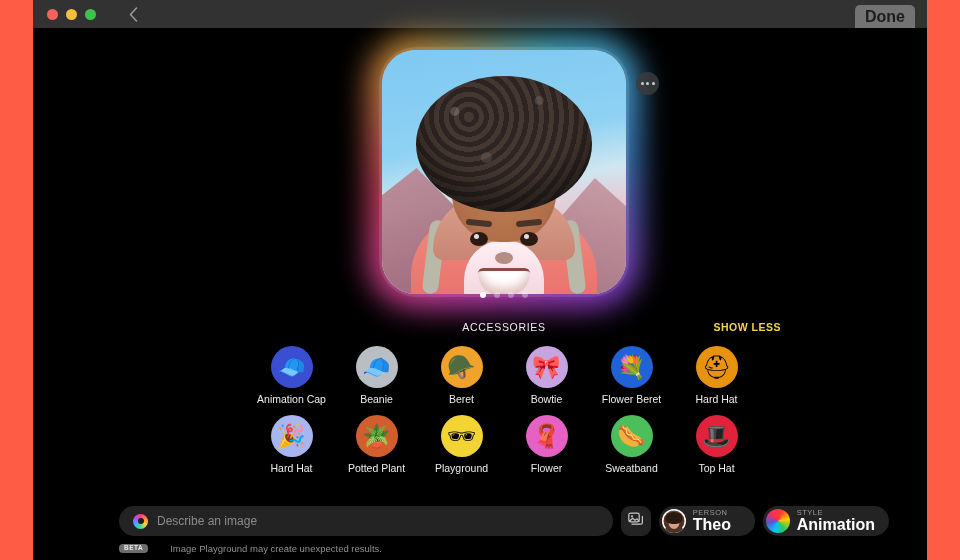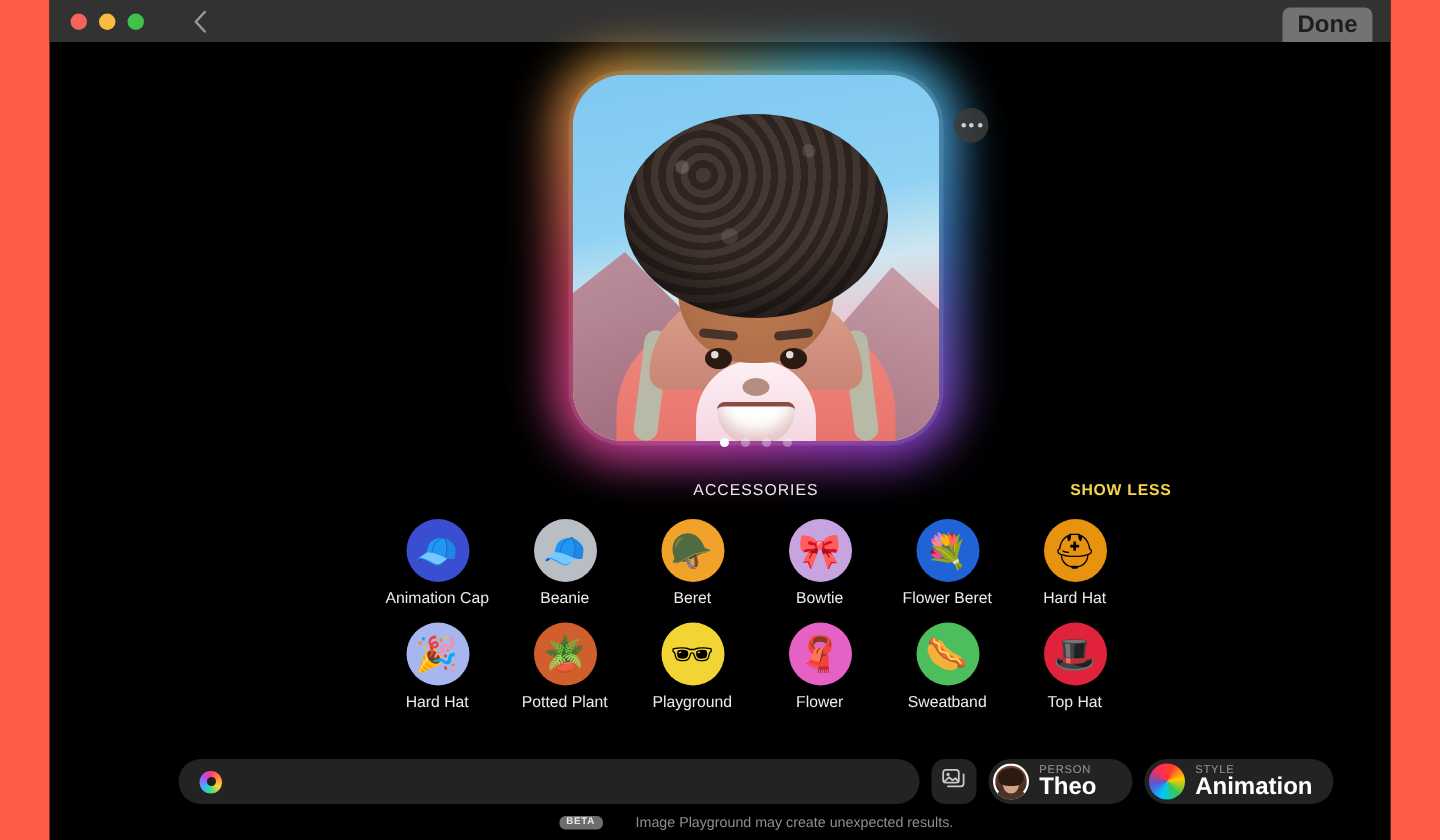--- a/index.html
+++ b/index.html
@@ -361,21 +361,21 @@
     background: conic-gradient(from 20deg,#ff3b30,#ffcc00,#34c759,#00c7ff,#5856d6,#ff2d55,#ff3b30);
   }
   .chip-text { display: flex; flex-direction: column; justify-content: center; line-height: 1.05; }
   .chip-cap { font-size: 7.5px; color: #9a9a9a; letter-spacing: .5px; }
   .chip-val { font-size: 16px; color: #fff; font-weight: 700; }
 
   #disclaimer {
     margin-top: 7px;
     display: flex;
     align-items: center;
-    justify-content: center;
+    justify-content: flex-start;
     gap: 22px;
   }
   #beta-badge {
     background: #6d6d6d;
     color: #e8e8e8;
     font-size: 6.5px;
     font-weight: 700;
     letter-spacing: .5px;
     border-radius: 4px;
     padding: 1.5px 5px;
@@ -503,20 +503,21 @@
             <div class="acc-label">Top Hat</div>
           </div>
         </div>
     </div>
 
     <div id="bottom-bar">
       <div id="prompt-row">
 
         <div id="prompt-field">
           <span id="pi-icon"></span>
+          <input id="prompt-input" type="text" placeholder="Describe an image" style="">
         </div>
 
         <div id="photo-btn">
           <span>
             <svg width="16" height="14" viewBox="0 0 16 14" fill="none">
               <rect x="0.8" y="1.2" width="10.4" height="8.6" rx="1.8" stroke="#c9c9c9" stroke-width="1.2"></rect>
               <circle cx="4" cy="4.3" r="1.1" fill="#c9c9c9"></circle>
               <path d="M1.4 9.2L4.6 6.2L7 8.2L9 6.8L11 9.2" stroke="#c9c9c9" stroke-width="1.2" stroke-linecap="round" stroke-linejoin="round"></path>
               <path d="M4 12.2h8.6c1 0 1.8-.8 1.8-1.8V4.3" stroke="#c9c9c9" stroke-width="1.2" stroke-linecap="round"></path>
             </svg>

